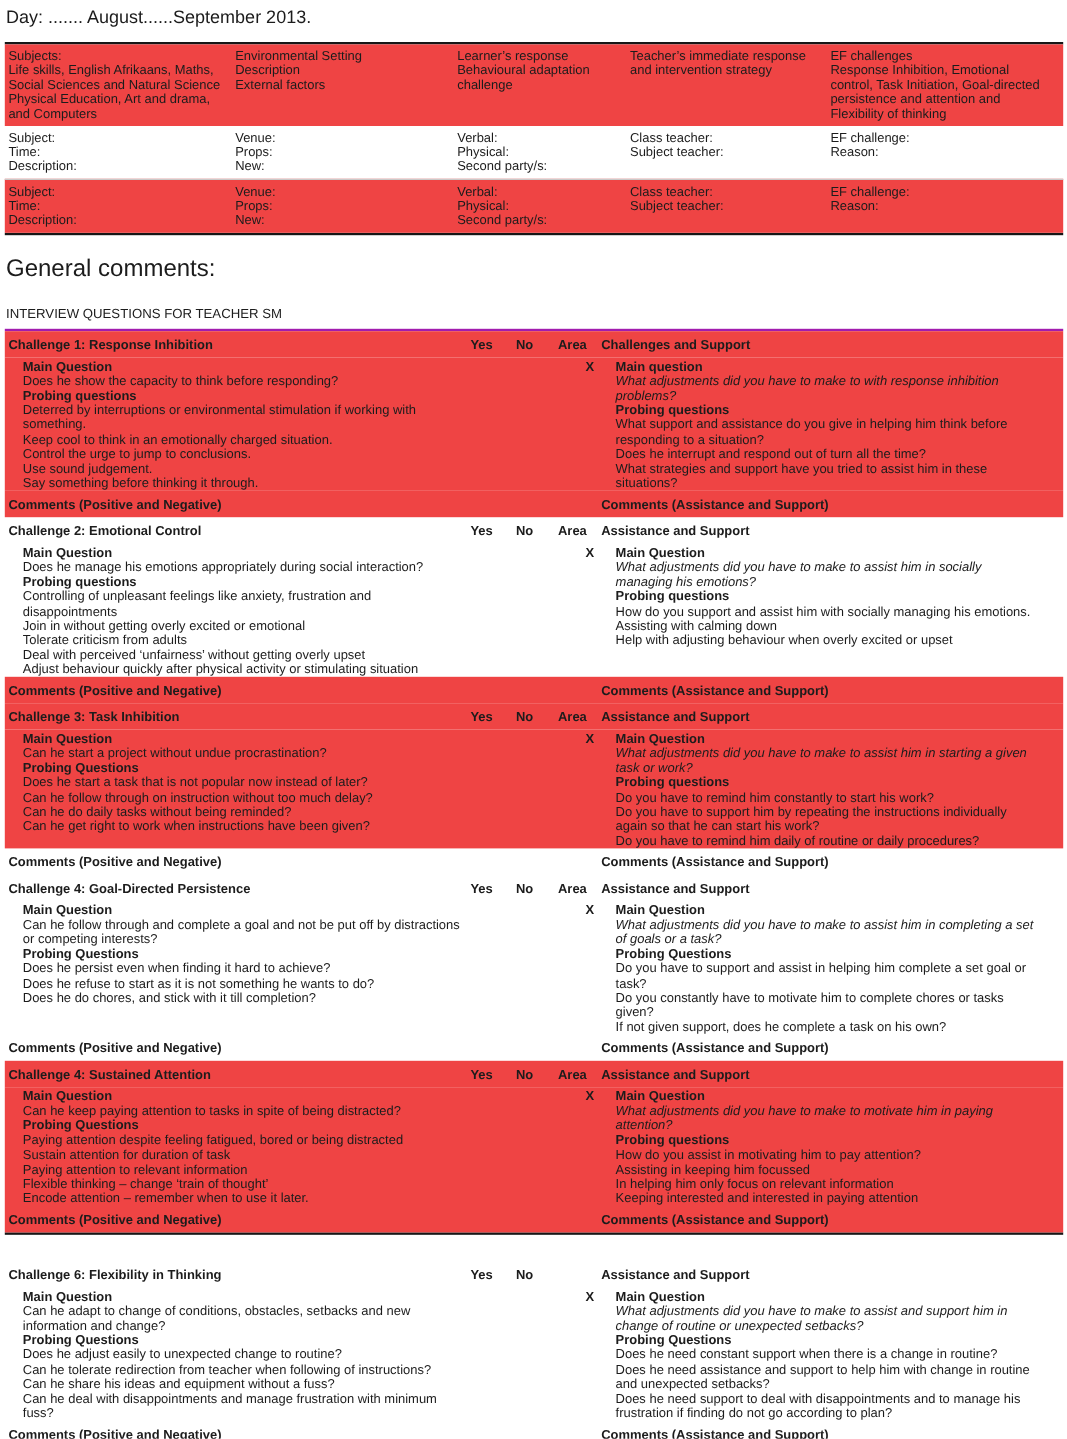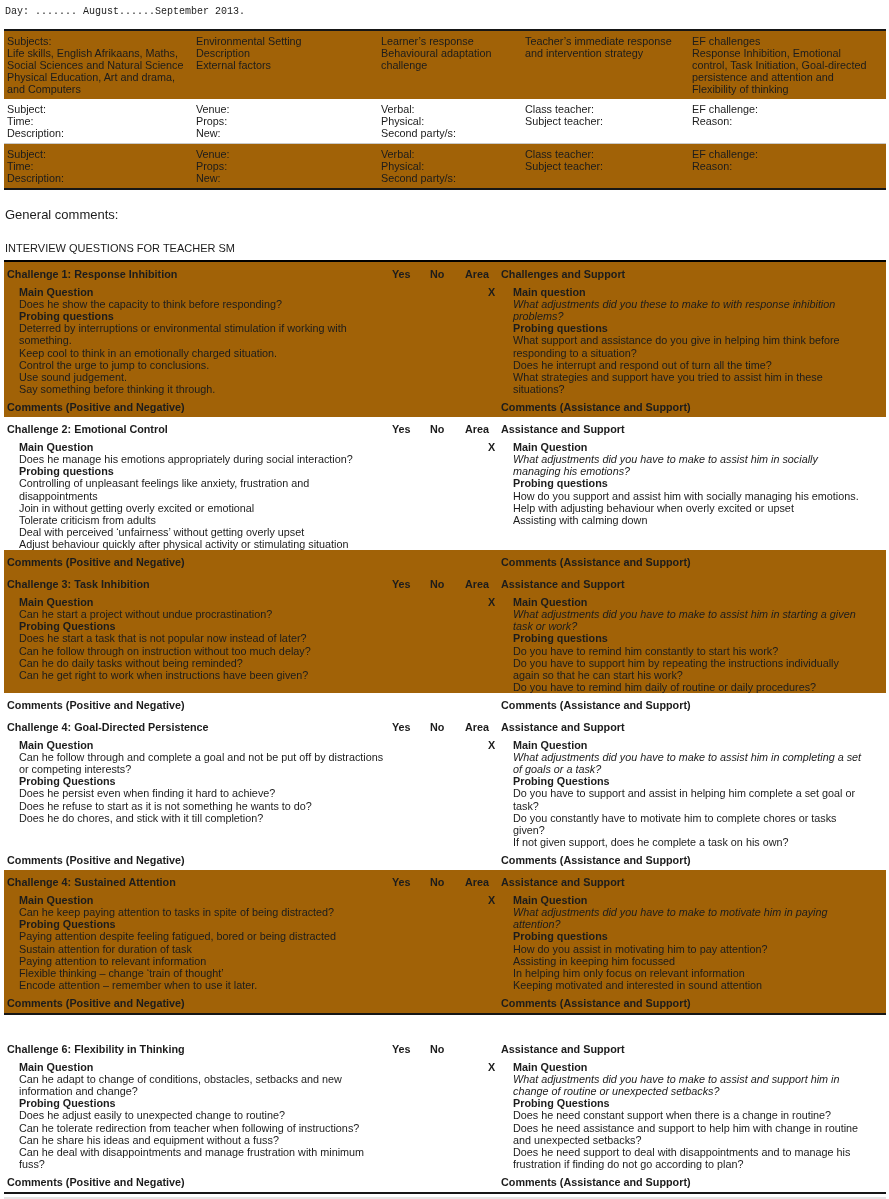--- a/index.html
+++ b/index.html
@@ -2,36 +2,36 @@
 <html><head>
 <meta charset="utf-8">
 <style>
   html,body { margin:0; padding:0; }
   body {
     width:889px; height:1199px; overflow:hidden;
     background:#ffffff; color:#1c1c1c;
     font-family:"Liberation Sans", sans-serif;
   }
   .page { padding:4px 3px 0 4px; }
-  .doc-title { font-size:10px; margin:2px 0 12px 1px;font-family:Liberation Mono, monospace; }
+  .doc-title { font-size:15px; margin:2px 0 12px 1px; }
 
   
   .obs-table { border-top:2px solid #161616; border-bottom:2px solid #161616;
                font-size:10.8px; line-height:12px; }
   .obs-row { display:grid; grid-template-columns:189px 185px 144px 167px 1fr; padding:4px 0 4px; }
   .obs-row + .obs-row { border-top:1px solid #c9c9c9; }
-  .shaded { background:#a16207; }
+  .shaded { background:#ef4444; }
   .obs-cell { padding:0 9px 0 3px; }
 
-  .gc-title { font-size:13px; margin:17px 0 0 1px; }
+  .gc-title { font-size:20px; margin:17px 0 0 1px; }
   .iv-title { font-size:11px; margin:20px 0 6px 1px; }
 
   
   .iv-table { font-size:10.8px; line-height:12.1px; }
-  .iv-table.topline { border-top:2px solid #000000; }
+  .iv-table.topline { border-top:2px solid #a21caf; }
   .iv-table.closed  { border-bottom:2px solid #161616; }
   .irow { display:grid; grid-template-columns:384px 38px 35px 37px 1fr; }
   .hdr  { padding:6px 0 4px; font-weight:bold; }
   .bodyr{ padding:2px 12px 0; }
   .cmr  { display:grid; grid-template-columns:494px 1fr; padding:6px 0 4px; font-weight:bold; }
   .qcell { padding:0 10px 0 3px; }
   .rcell { padding:0 6px 0 3px; }
   .ynacell { padding:0 0 0 4px; }
   .xcell { text-align:center; font-weight:bold; }
   .lbl { font-weight:bold; }
@@ -143,21 +143,21 @@
             <div>Keep cool to think in an emotionally charged situation.</div>
             <div>Control the urge to jump to conclusions.</div>
             <div>Use sound judgement.</div>
             <div>Say something before thinking it through.</div>
     </div>
     <div></div>
     <div></div>
     <div class="xcell">X</div>
     <div class="rcell">
       <div class="lbl">Main question</div>
-      <div class="iq">What adjustments did you these to make to with response inhibition problems?</div>
+      <div class="iq">What adjustments did you have to make to with response inhibition problems?</div>
       <div class="lbl">Probing questions</div>
       <div>What support and assistance do you give in helping him think before responding to a situation?</div>
             <div>Does he interrupt and respond out of turn all the time?</div>
             <div>What strategies and support have you tried to assist him in these situations?</div>
     </div>
   </div>
   <div class="cmr shaded">
     <div class="qcell">Comments (Positive and Negative)</div>
     <div class="rcell">Comments (Assistance and Support)</div>
   </div>
@@ -180,22 +180,22 @@
             <div>Adjust behaviour quickly after physical activity or stimulating situation</div>
     </div>
     <div></div>
     <div></div>
     <div class="xcell">X</div>
     <div class="rcell">
       <div class="lbl">Main Question</div>
       <div class="iq">What adjustments did you have to make to assist him in socially managing his emotions?</div>
       <div class="lbl">Probing questions</div>
       <div>How do you support and assist him with socially managing his emotions.</div>
+            <div>Assisting with calming down</div>
             <div>Help with adjusting behaviour when overly excited or upset</div>
-            <div>Assisting with calming down</div>
     </div>
   </div>
   <div class="cmr shaded">
     <div class="qcell">Comments (Positive and Negative)</div>
     <div class="rcell">Comments (Assistance and Support)</div>
   </div>
   <div class="irow hdr shaded">
     <div class="qcell">Challenge 3: Task Inhibition</div>
     <div class="ynacell">Yes</div>
     <div class="ynacell">No</div>
@@ -281,21 +281,21 @@
     <div></div>
     <div></div>
     <div class="xcell">X</div>
     <div class="rcell">
       <div class="lbl">Main Question</div>
       <div class="iq">What adjustments did you have to make to motivate him in paying attention?</div>
       <div class="lbl">Probing questions</div>
       <div>How do you assist in motivating him to pay attention?</div>
             <div>Assisting in keeping him focussed</div>
             <div>In helping him only focus on relevant information</div>
-            <div>Keeping motivated and interested in sound attention</div>
+            <div>Keeping interested and interested in paying attention</div>
     </div>
   </div>
   <div class="cmr shaded">
     <div class="qcell">Comments (Positive and Negative)</div>
     <div class="rcell">Comments (Assistance and Support)</div>
   </div>
       </div>
       <div class="gap"></div>
       <div class="iv-table closed">
   <div class="irow hdr">

